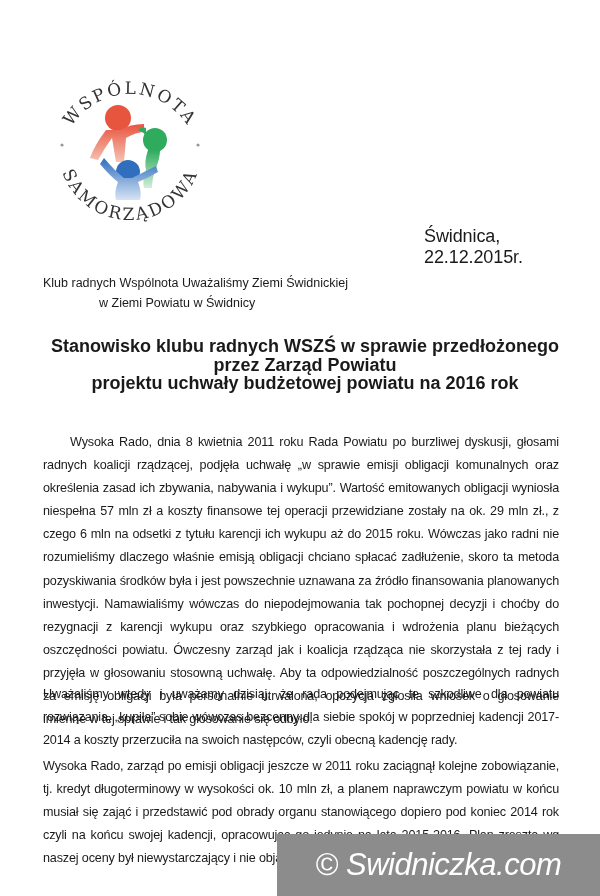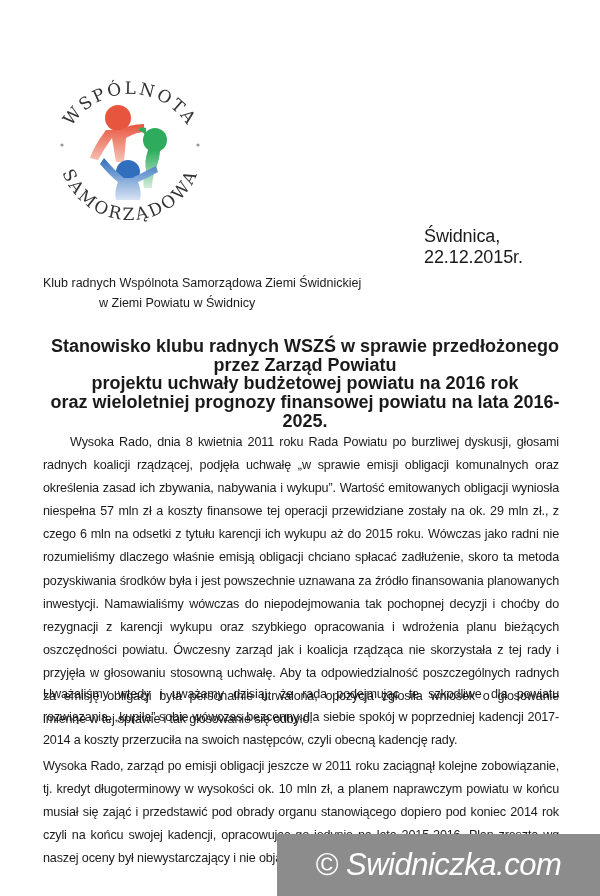--- a/index.html
+++ b/index.html
@@ -66,28 +66,27 @@
     <path d="M108 100 Q104 112 106 120 Q102 130 104 138 L112 138 Q112 128 116 118 Q120 108 120 100 Z" fill="url(#gg)"></path>
 
     <circle cx="88" cy="122" r="12" fill="#2f6fbd"></circle>
     <path d="M64 108 L60 114 Q70 126 78 132 Q74 142 76 150 L100 150 Q102 142 98 132 Q108 128 118 122 L116 116 Q104 122 92 128 L84 128 Q74 120 64 108 Z" fill="url(#gb)"></path>
   </svg>
 </div>
 
 <div class="date">Świdnica, 22.12.2015r.</div>
 
 <div class="club">
-  <span class="l1">Klub radnych Wspólnota Samorządowa  Ziemi Świdnickiej</span>
+  <span class="l1">Klub radnych Wspólnota Uważaliśmy  Ziemi Świdnickiej</span>
   <span class="l2">w Ziemi Powiatu w Świdnicy</span>
 </div>
 
 <div class="title">
   <span>Stanowisko klubu radnych WSZŚ w sprawie przedłożonego przez Zarząd Powiatu</span>
   <span>projektu uchwały budżetowej powiatu na 2016 rok</span>
-  <span>oraz wieloletniej prognozy finansowej powiatu na lata 2016-2025.</span>
 </div>
 
 <p class="para p1">Wysoka Rado, dnia 8 kwietnia 2011 roku Rada Powiatu po burzliwej dyskusji, głosami radnych koalicji rządzącej, podjęła uchwałę „w sprawie emisji obligacji komunalnych oraz określenia zasad ich zbywania, nabywania i wykupu”. Wartość emitowanych obligacji wyniosła niespełna 57 mln zł a koszty finansowe tej operacji przewidziane zostały na ok. 29 mln zł., z czego 6 mln na odsetki z tytułu karencji ich wykupu aż do 2015 roku. Wówczas jako radni nie rozumieliśmy dlaczego właśnie emisją obligacji  chciano spłacać zadłużenie, skoro ta metoda pozyskiwania środków była i jest  powszechnie uznawana za źródło finansowania planowanych inwestycji. Namawialiśmy wówczas do niepodejmowania tak pochopnej decyzji i choćby do rezygnacji z karencji wykupu oraz szybkiego opracowania i wdrożenia planu bieżących oszczędności powiatu. Ówczesny zarząd jak i koalicja rządząca nie skorzystała z tej rady i przyjęła w głosowaniu stosowną uchwałę. Aby ta odpowiedzialność poszczególnych radnych za emisję obligacji była personalnie utrwalona, opozycja zgłosiła wniosek o głosowanie imienne w tej sprawie i tak głosowanie się odbyło.</p>
 <p class="para p2">Uważaliśmy wtedy i uważamy dzisiaj, że rada podejmując te szkodliwe dla powiatu rozwiązania, „kupiła” sobie wówczas bezcenny dla siebie spokój w poprzedniej kadencji 2017-2014 a koszty przerzuciła na swoich następców, czyli obecną kadencję rady.</p>
 <p class="para p3">Wysoka Rado, zarząd po emisji obligacji jeszcze w 2011 roku zaciągnął kolejne zobowiązanie, tj. kredyt długoterminowy w wysokości ok. 10 mln zł, a  planem naprawczym powiatu w końcu musiał się zająć i przedstawić pod obrady organu stanowiącego dopiero pod koniec 2014 rok czyli na końcu swojej kadencji, opracowując go jedynie na lata 2015-2016. Plan zresztą wg naszej oceny był niewystarczający i nie objął kompleksowo wszystkich dziedzin</p>
 
 <div class="watermark">
   <span class="copy">©</span>
   <span>Swidniczka.com</span>
 </div>

